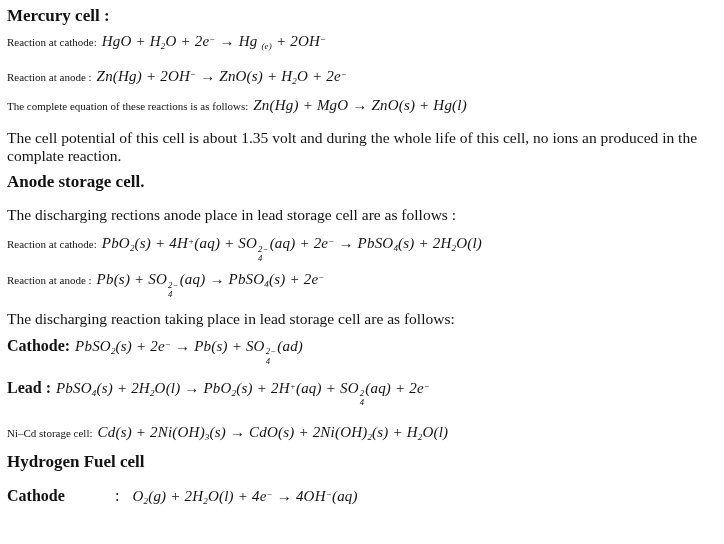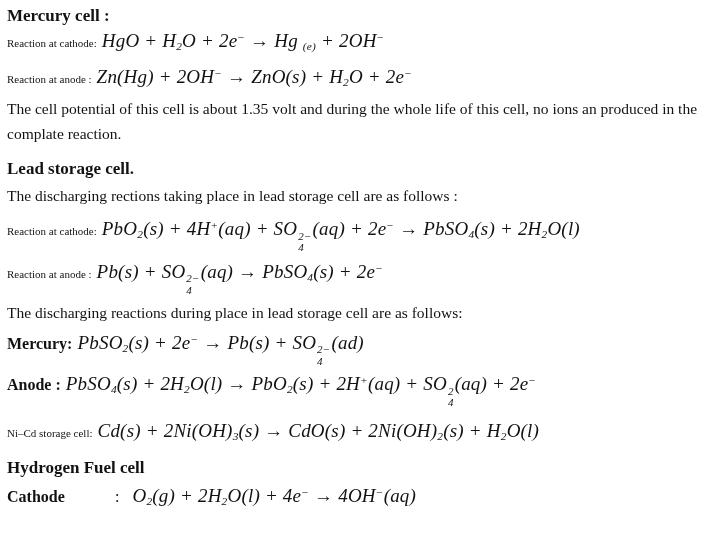--- a/index.html
+++ b/index.html
@@ -6,26 +6,26 @@
   .page{
     width:724px;height:544px;box-sizing:border-box;
     background:#ffffff;color:#121212;overflow:hidden;
     padding:5px 8px 12px 7px;
     font-family:"Liberation Serif","DejaVu Serif",serif;
     border-radius:14px;
   }
   .doc-line{min-height:20px;margin-bottom:8px;line-height:21px;white-space:nowrap;}
   .kind-heading{font-weight:bold;font-size:17px;}
   .kind-text,.kind-paragraph{font-size:15.5px;}
-  .kind-paragraph{white-space:normal;line-height:25px;width:712px;}
+  .kind-paragraph{white-space:normal;line-height:18px;width:712px;}
   .lab{font-size:11px;}
   .lab.bold{font-weight:bold;font-size:16px;}
   .lab-col{display:inline-block;width:108px;}
   .sep{font-size:16px;white-space:pre;}
-  .formula{font-style:italic;font-size:19px;margin-left:5px;letter-spacing:0.2px;text-align:center;}
+  .formula{font-style:italic;font-size:15px;margin-left:5px;letter-spacing:0.2px;text-align:center;}
   .kind-reaction-col .formula{margin-left:9px;}
   .formula sub{font-size:0.6em;vertical-align:-0.28em;line-height:0;}
   .formula sup{font-size:0.6em;vertical-align:0.5em;line-height:0;}
   .stk{display:inline-flex;flex-direction:column;align-items:flex-start;
        font-size:0.58em;line-height:1.05;vertical-align:-0.42em;
        margin-left:1px;margin-right:1px;}
   
   .doc-line:nth-child(1){margin-bottom:4px;}
   .doc-line:nth-child(3){margin-bottom:6px;margin-top:12px;}
   .doc-line:nth-child(4){margin-bottom:12px;}
@@ -45,37 +45,38 @@
   .doc-line:nth-child(18){margin-bottom:0;}
 </style>
 </head>
 <body>
 
 <div class="page">
   <div id="doc-body">
       <div class="doc-line kind-heading">Mercury cell :</div>
       <div class="doc-line kind-reaction"><span class="lab">Reaction at cathode:</span><span class="formula">HgO + H<sub>2</sub>O + 2e<sup>−</sup> → Hg <sub>(e)</sub> + 2OH<sup>−</sup></span></div>
       <div class="doc-line kind-reaction"><span class="lab">Reaction at anode :</span><span class="formula">Zn(Hg) + 2OH<sup>−</sup> → ZnO(s) + H<sub>2</sub>O + 2e<sup>−</sup></span></div>
+      <div class="doc-line kind-reaction"><span class="lab">The complete equation of these reactions is as follows:</span><span class="formula">Zn(Hg) + MgO → ZnO(s) + Hg(l)</span></div>
       <div class="doc-line kind-paragraph">The cell potential of this cell is about 1.35 volt and during the whole life of this cell, no ions an produced in the complate reaction.</div>
-      <div class="doc-line kind-heading">Lead storage cell.</div>
-      <div class="doc-line kind-text">The discharging rections taking place in lead storage cell are as follows :</div>
+      <div class="doc-line kind-heading">Anode storage cell.</div>
+      <div class="doc-line kind-text">The discharging rections anode place in lead storage cell are as follows :</div>
       <div class="doc-line kind-reaction"><span class="lab">Reaction at cathode:</span><span class="formula">PbO<sub>2</sub>(s) + 4H<sup>+</sup>(aq) + SO<span class="stk">
             <span>2−</span>
             <span>4</span>
           </span>(aq) + 2e<sup>−</sup> → PbSO<sub>4</sub>(s) + 2H<sub>2</sub>O(l)</span></div>
       <div class="doc-line kind-reaction"><span class="lab">Reaction at anode :</span><span class="formula">Pb(s) + SO<span class="stk">
             <span>2−</span>
             <span>4</span>
           </span>(aq) → PbSO<sub>4</sub>(s) + 2e<sup>−</sup></span></div>
-      <div class="doc-line kind-text">The discharging reactions during place in lead storage cell are as follows:</div>
-      <div class="doc-line kind-reaction-bold"><span class="lab bold">Mercury:</span><span class="formula">PbSO<sub>2</sub>(s) + 2e<sup>−</sup> → Pb(s) + SO<span class="stk">
+      <div class="doc-line kind-text">The discharging reaction taking place in lead storage cell are as follows:</div>
+      <div class="doc-line kind-reaction-bold"><span class="lab bold">Cathode:</span><span class="formula">PbSO<sub>2</sub>(s) + 2e<sup>−</sup> → Pb(s) + SO<span class="stk">
             <span>2−</span>
             <span>4</span>
           </span>(ad)</span></div>
-      <div class="doc-line kind-reaction-bold"><span class="lab bold">Anode :</span><span class="formula">PbSO<sub>4</sub>(s) + 2H<sub>2</sub>O(l) → PbO<sub>2</sub>(s) + 2H<sup>+</sup>(aq) + SO<span class="stk">
+      <div class="doc-line kind-reaction-bold"><span class="lab bold">Lead :</span><span class="formula">PbSO<sub>4</sub>(s) + 2H<sub>2</sub>O(l) → PbO<sub>2</sub>(s) + 2H<sup>+</sup>(aq) + SO<span class="stk">
             <span>2</span>
             <span>4</span>
           </span>(aq) + 2e<sup>−</sup></span></div>
       <div class="doc-line kind-reaction"><span class="lab">Ni–Cd storage cell:</span><span class="formula">Cd(s) + 2Ni(OH)<sub>3</sub>(s) → CdO(s) + 2Ni(OH)<sub>2</sub>(s) + H<sub>2</sub>O(l)</span></div>
       <div class="doc-line kind-heading">Hydrogen Fuel cell</div>
       <div class="doc-line kind-reaction-col"><span class="lab bold lab-col">Cathode</span><span class="sep">: </span><span class="formula">O<sub>2</sub>(g) + 2H<sub>2</sub>O(l) + 4e<sup>−</sup> → 4OH<sup>−</sup>(aq)</span></div>
     </div>
 </div>
 
 </body></html>

